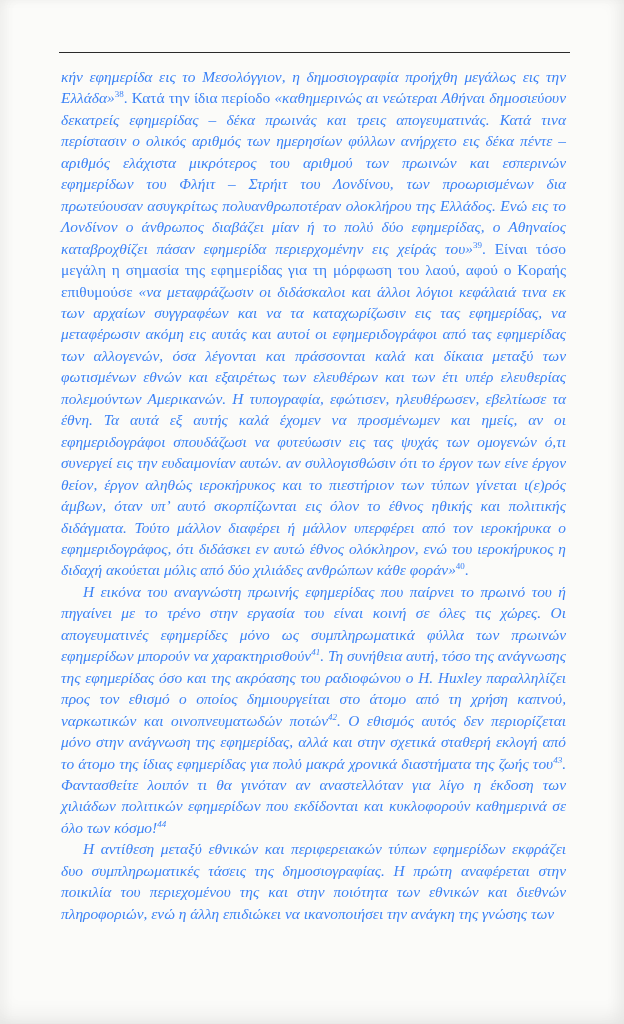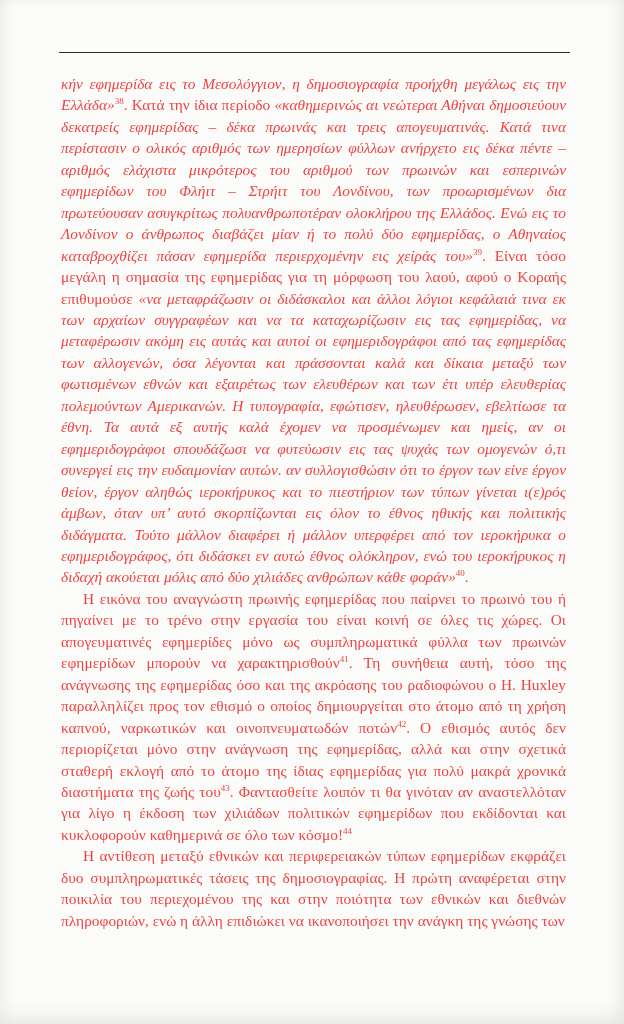--- a/index.html
+++ b/index.html
@@ -29,32 +29,33 @@
   .running-head{
     position:absolute;left:0;right:0;top:0;
     text-align:center;
   }
   .header-rule{
     border:none;
     border-top:1.6px solid #2b2b2b;
     margin:4px -4px 0 -2px;
   }
   .page-body{
-    margin-top:20px;
+    margin-top:13px;
     text-align:justify;
     font-size:15.4px;
     line-height:21.45px;
-    color:#ef4444;
+    color:#3b82f6;
   }
   .page-body p{
     margin:0;
     text-align:justify;
   }
   .page-body p.indent{
     text-indent:22px;
+    font-style:italic;
   }
   .it{font-style:italic;}
   sup.fn{
     font-size:9px;
     line-height:0;
     vertical-align:super;
     letter-spacing:0;
   }
 </style>
 </head>

